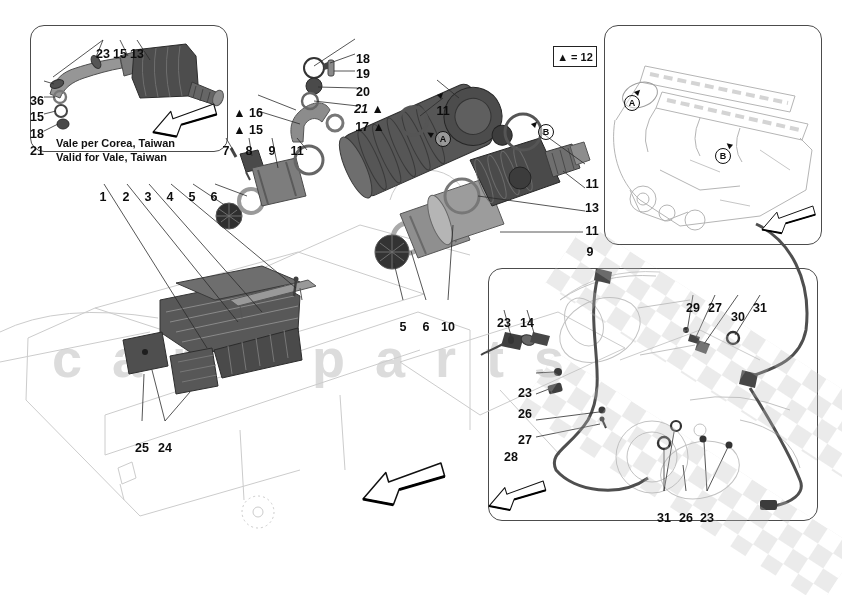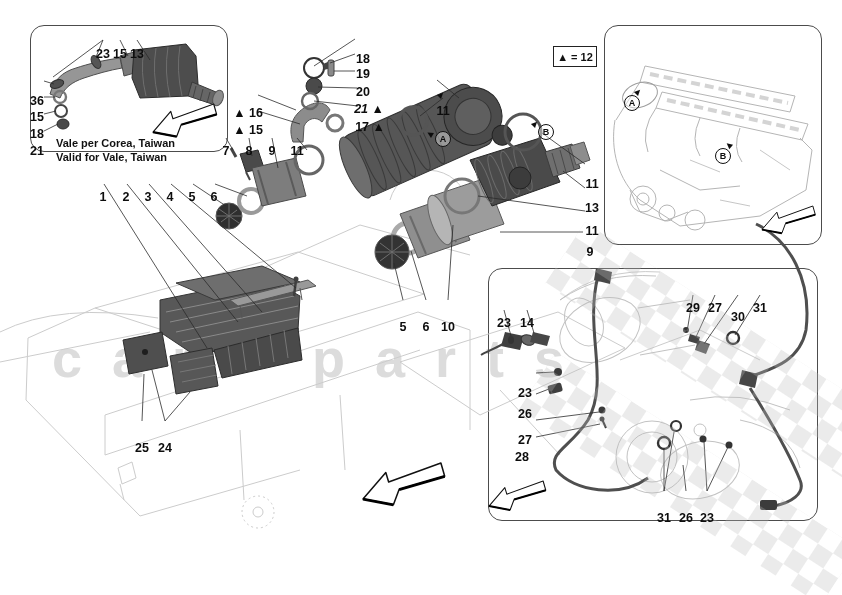--- a/index.html
+++ b/index.html
@@ -307,18 +307,18 @@
       <span class="co" style="left: 165px; top: 428px;">24</span>
       <span class="co" style="left: 504px; top: 303px;">23</span>
       <span class="co" style="left: 527px; top: 303px;">14</span>
       <span class="co" style="left: 693px; top: 288px;">29</span>
       <span class="co" style="left: 715px; top: 288px;">27</span>
       <span class="co" style="left: 738px; top: 297px;">30</span>
       <span class="co" style="left: 760px; top: 288px;">31</span>
       <span class="co" style="left: 525px; top: 373px;">23</span>
       <span class="co" style="left: 525px; top: 394px;">26</span>
       <span class="co" style="left: 525px; top: 420px;">27</span>
-      <span class="co" style="left: 522px; top: 437px;">28</span>
+      <span class="co" style="left: 511px; top: 437px;">28</span>
       <span class="co" style="left: 664px; top: 498px;">31</span>
       <span class="co" style="left: 686px; top: 498px;">26</span>
       <span class="co" style="left: 707px; top: 498px;">23</span>
     </div>
 </div>
 
 </body></html>

